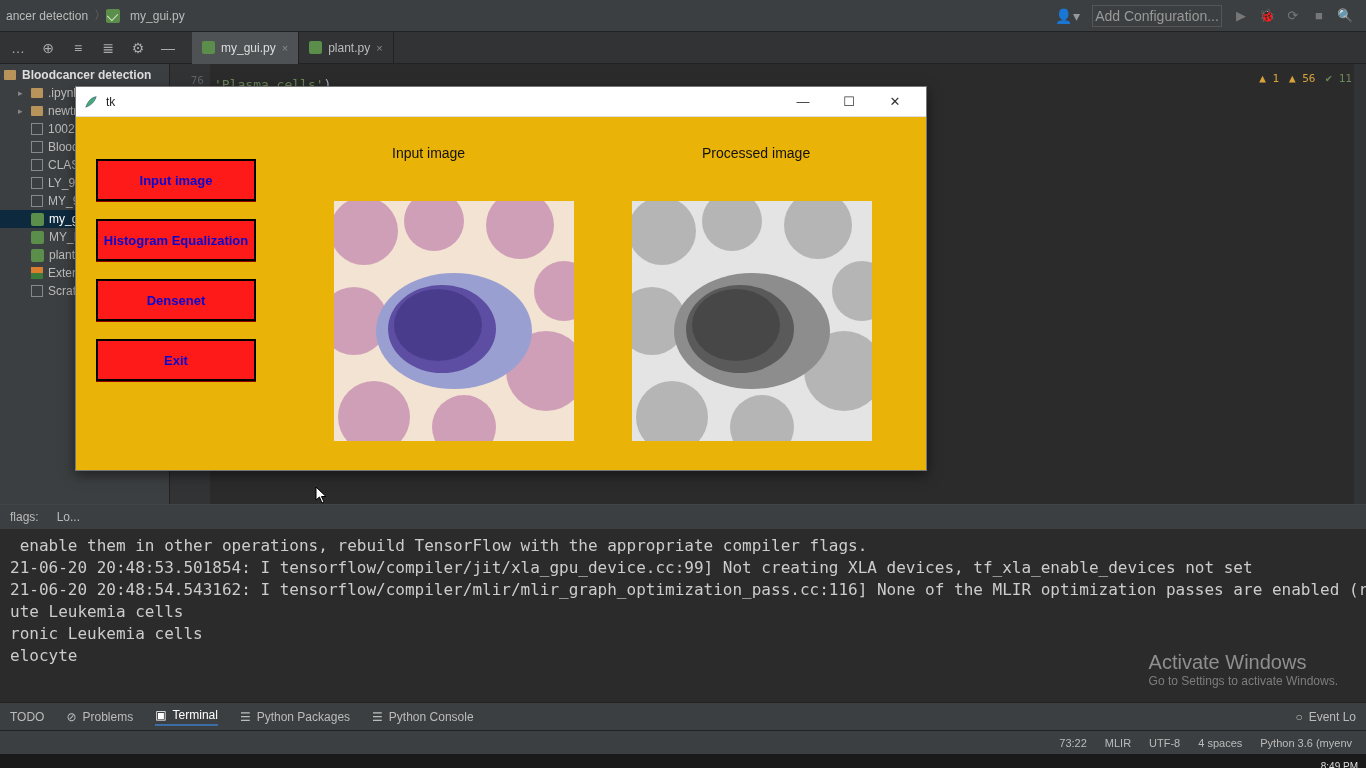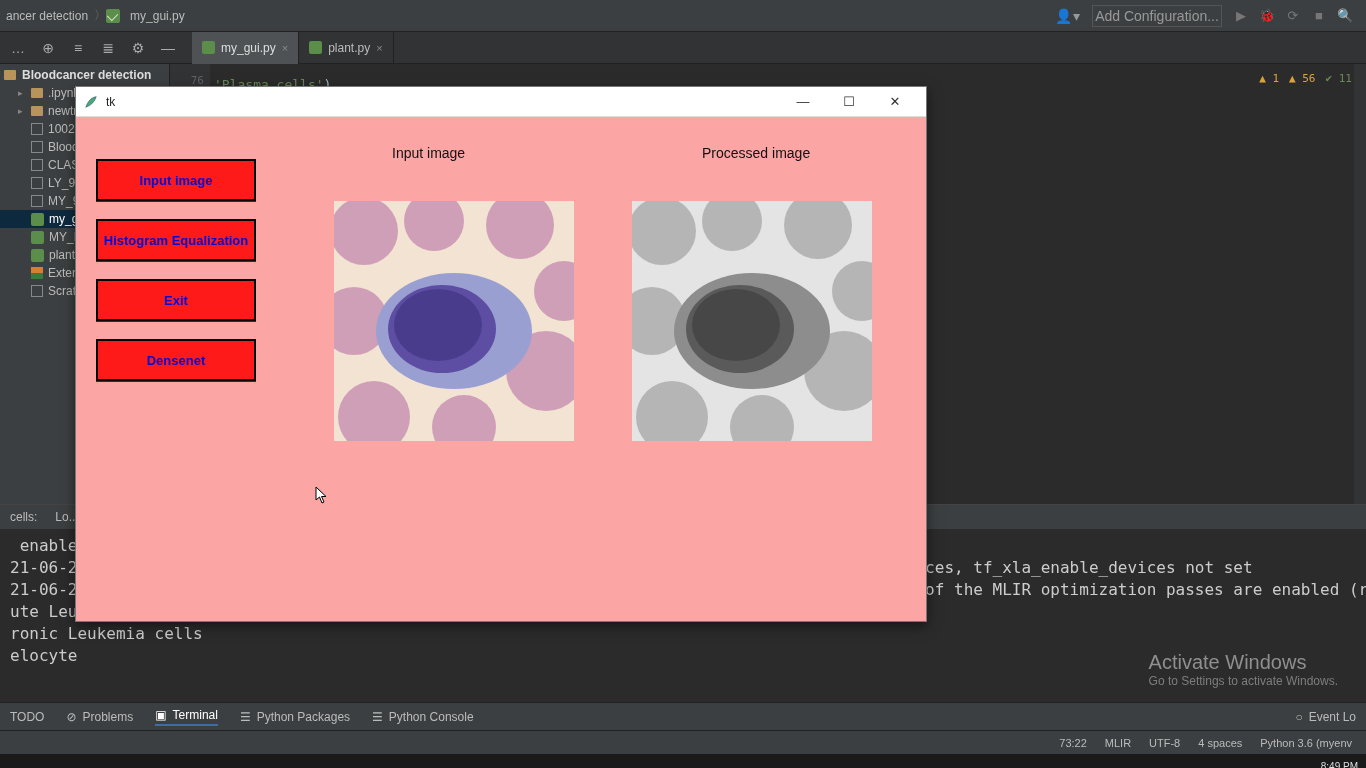--- a/index.html
+++ b/index.html
@@ -98,22 +98,22 @@
 
 .taskbar{
   position:absolute;left:0;top:754px;width:1366px;height:24px;
   background:#1a1a1a;display:flex;align-items:center;
 }
 .taskbar-right{margin-left:auto;display:flex;align-items:center;gap:10px;padding-right:8px;color:#ddd;font-size:10px;}
 
 
 
 .tkwin{
-  position:absolute; left:75px; top:86px; width:852px; height:536px;
-  background:#fca5a5; border:1px solid #777; box-shadow:0 4px 12px rgba(0,0,0,.5);
+  position:absolute; left:75px; top:86px; width:852px; height:385px;
+  background:#eab308; border:1px solid #777; box-shadow:0 4px 12px rgba(0,0,0,.5);
 }
 .tk-titlebar{height:30px;background:#fff;border-bottom:1px solid #ddd;display:flex;align-items:center;padding:0 8px;}
 .tk-title-icon{width:14px;height:14px;margin-right:8px;display:inline-block;}
 .tk-title{font-size:12px;color:#222;}
 .tk-winbtns{margin-left:auto;display:flex;}
 .tk-winbtn{width:46px;height:30px;display:flex;align-items:center;justify-content:center;font-size:13px;color:#333;}
 .tk-body{position:relative;height:calc(100% - 30px);}
 
 .btncol{position:absolute;left:20px;top:42px;display:flex;flex-direction:column;gap:18px;}
 .redbtn{
@@ -272,21 +272,21 @@
       <div class="codeline"></div>
       <div class="codeline"></div>
       <div class="codeline"></div>
       <div class="codeline"></div>
       <div class="codeline">=<span class="str">'blue'</span> bg=<span class="str">'red'</span>)</div>
     </div>
 </div>
 
 <div class="termpanel">
   <div class="termhdr">
-    <span>cells:</span>
+    <span>flags:</span>
     <span>Lo...</span>
   </div>
   <div class="termbody" id="term-lines"> enable them in other operations, rebuild TensorFlow with the appropriate compiler flags.
 21-06-20 20:48:53.501854: I tensorflow/compiler/jit/xla_gpu_device.cc:99] Not creating XLA devices, tf_xla_enable_devices not set
 21-06-20 20:48:54.543162: I tensorflow/compiler/mlir/mlir_graph_optimization_pass.cc:116] None of the MLIR optimization passes are enabled (registered 2)
 ute Leukemia cells
 ronic Leukemia cells
 elocyte</div>
   <div class="activate">
     <div class="big">Activate Windows</div>
@@ -331,22 +331,22 @@
     <div class="tk-winbtns">
       <div class="tk-winbtn">—</div>
       <div class="tk-winbtn">☐</div>
       <div class="tk-winbtn close">✕</div>
     </div>
   </div>
   <div class="tk-body">
     <div class="btncol">
       <div class="redbtn">Input image</div>
       <div class="redbtn">Histogram Equalization</div>
+      <div class="redbtn">Densenet</div>
       <div class="redbtn">Exit</div>
-      <div class="redbtn">Densenet</div>
     </div>
 
     <div class="imglabel input">Input image</div>
     <div class="imglabel proc">Processed image</div>
 
     <div class="cellimg input">
       <svg viewBox="0 0 240 240">
         <rect width="240" height="240" fill="#f3e3d2"></rect>
 
         <circle cx="30" cy="30" r="34" fill="#cf9fb7"></circle>

